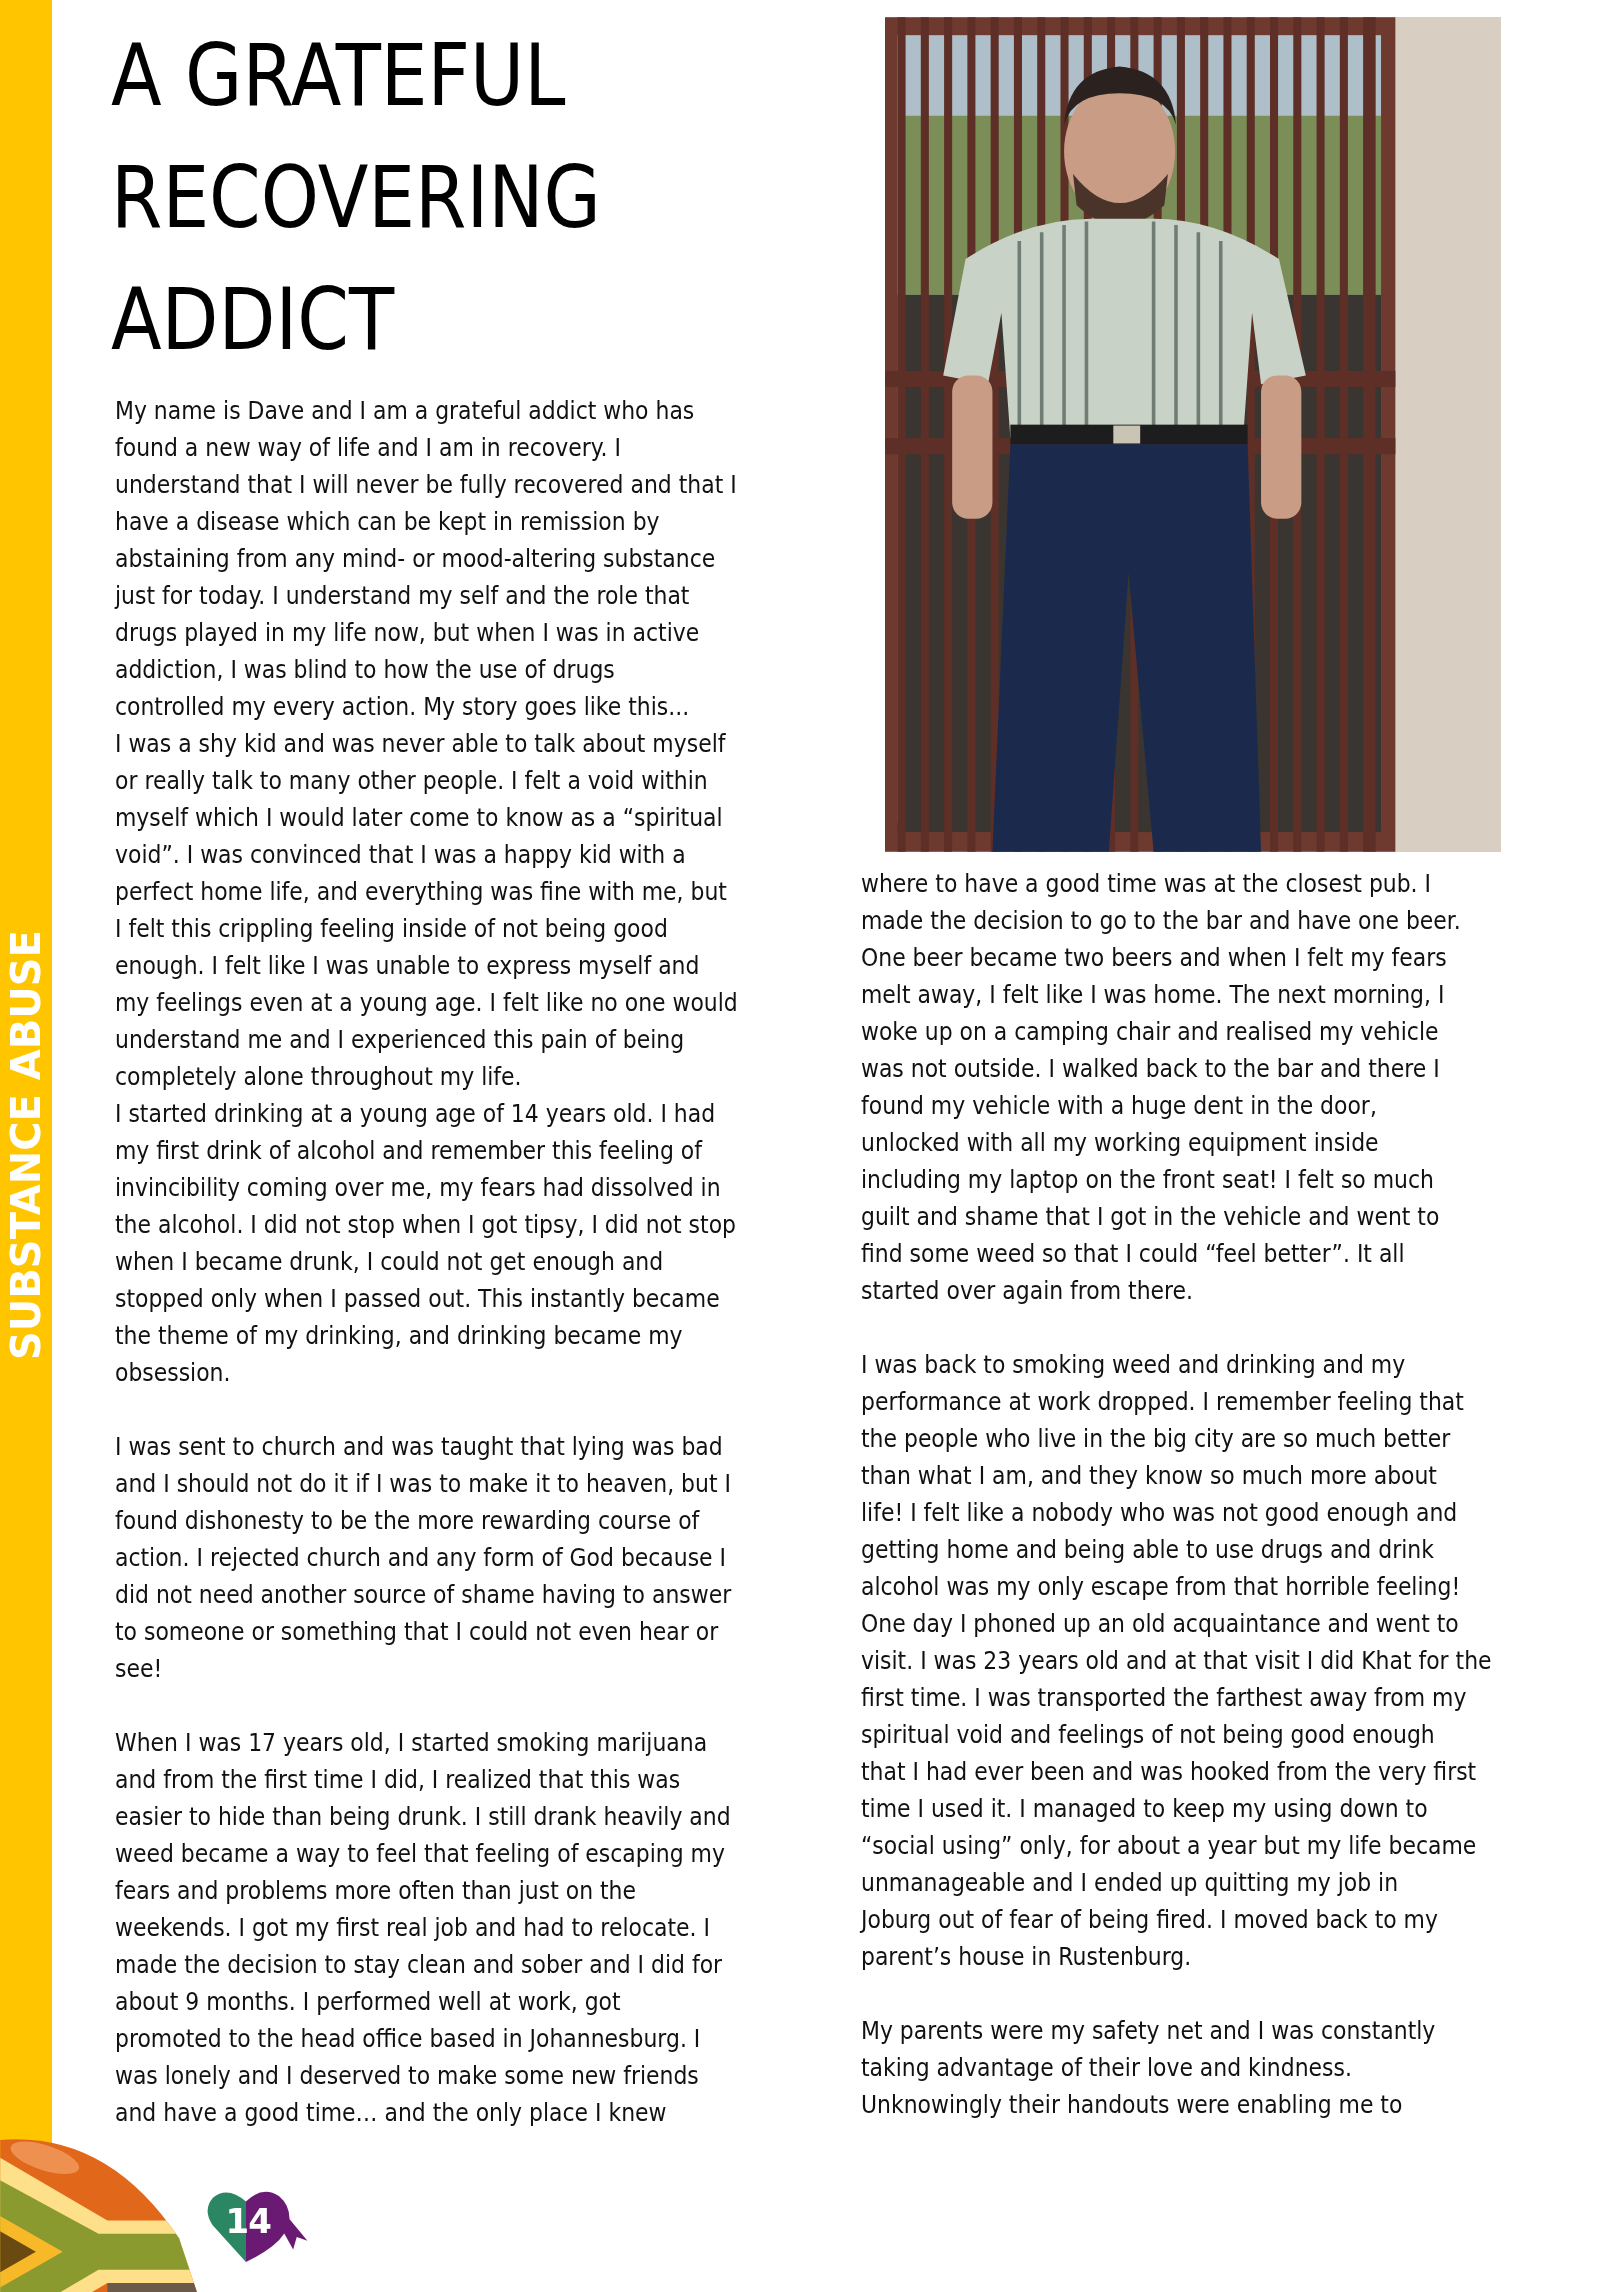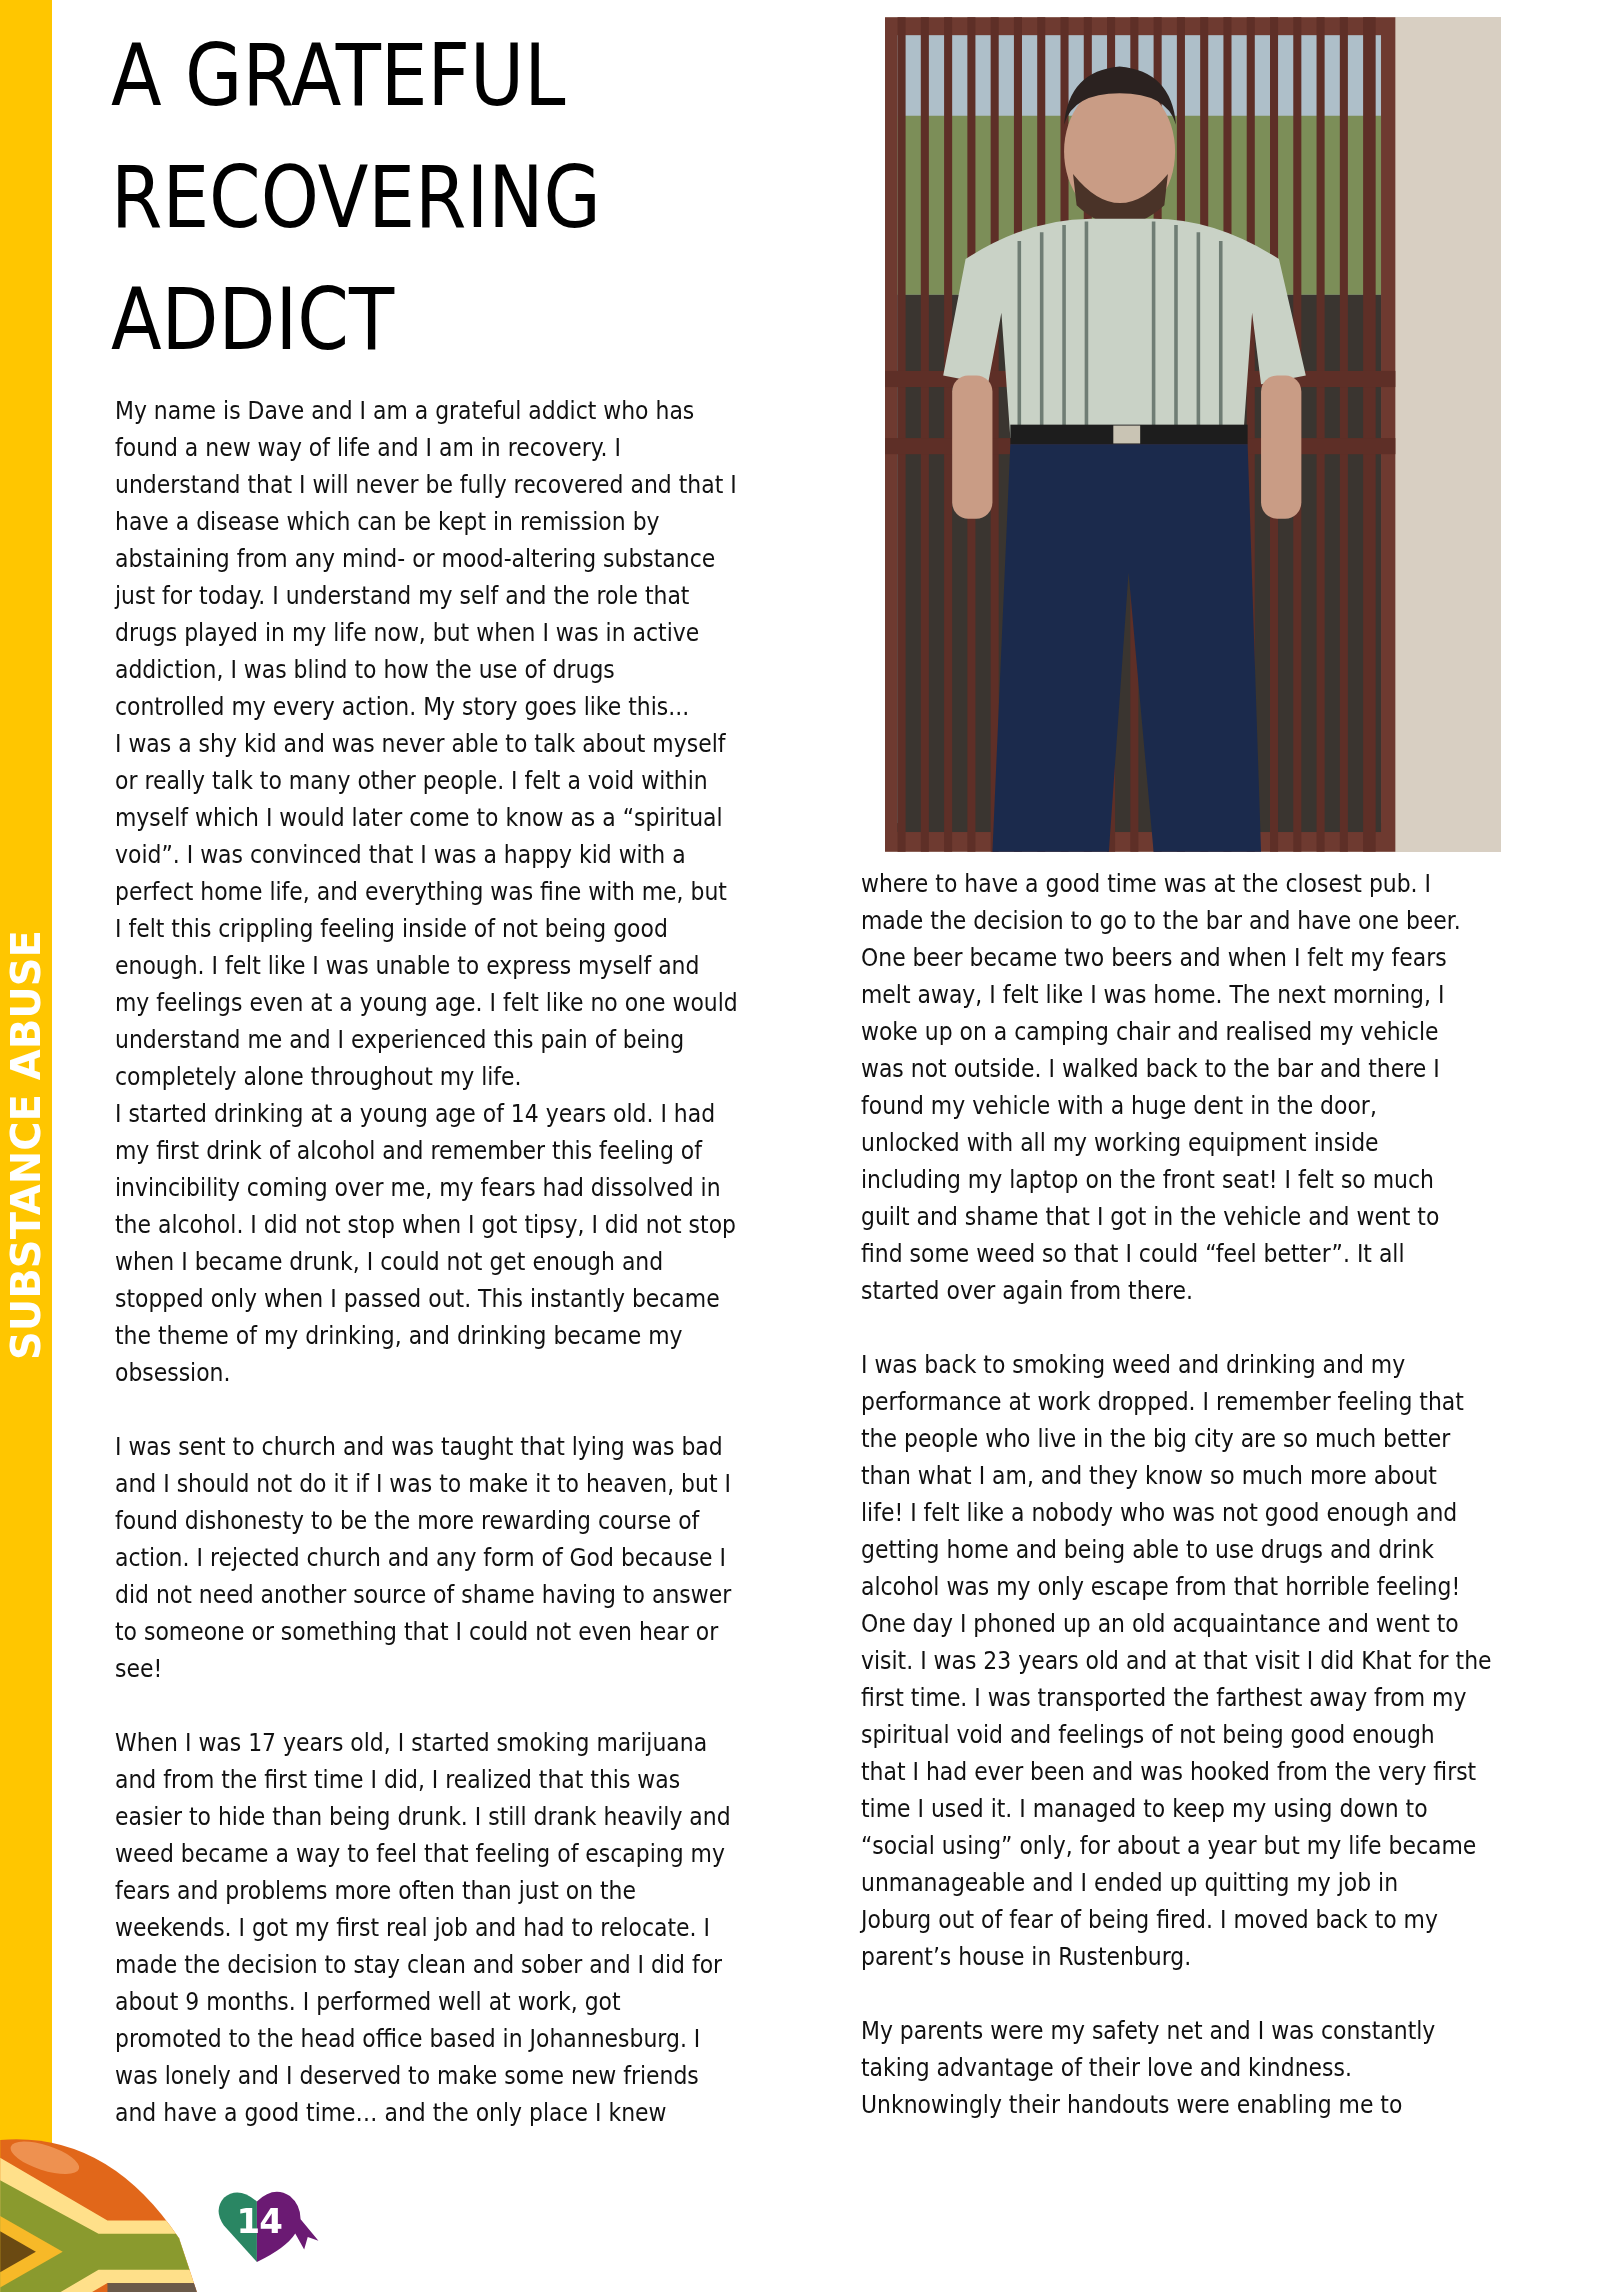--- a/index.html
+++ b/index.html
@@ -37,21 +37,21 @@
   .col-right { left: 861px; top: 865px; transform: scaleX(0.86); }
   .photo {
     position: absolute; left: 885px; top: 17px; width: 616px; height: 835px;
     overflow: hidden; background: #d9d1c5;
   }
   .photo svg { display: block; }
   .flag {
     position: absolute; left: 0; top: 2131px; width: 197px; height: 161px;
   }
   .page-badge {
-    position: absolute; left: 215px; top: 2185px; width: 107px; height: 81px;
+    position: absolute; left: 204px; top: 2185px; width: 107px; height: 81px;
   }
 </style>
 </head>
 <body>
 
 <div class="side-bar">
   <div class="side-label">SUBSTANCE ABUSE</div>
 </div>
 
 <h1 class="title">

